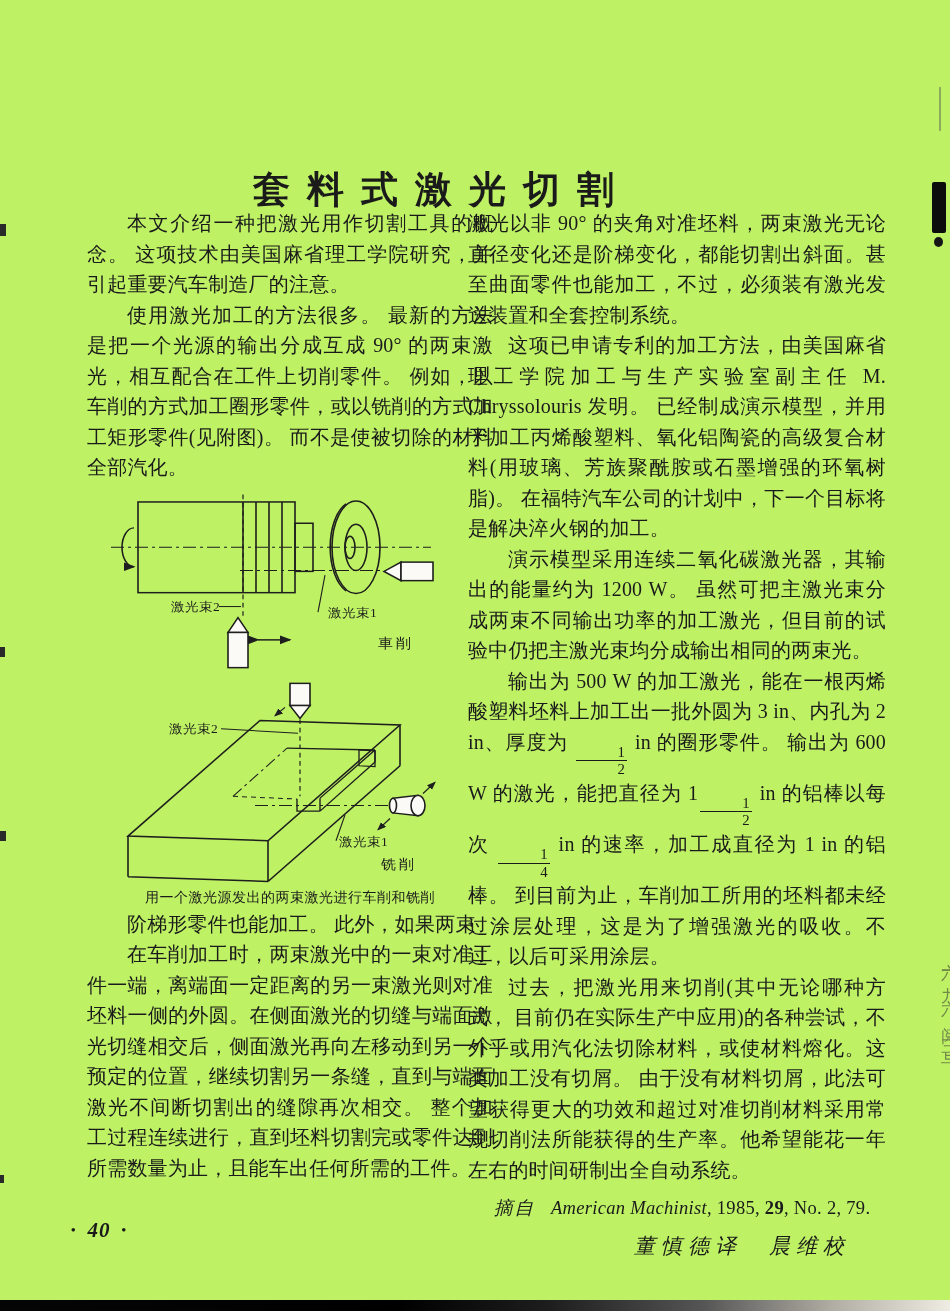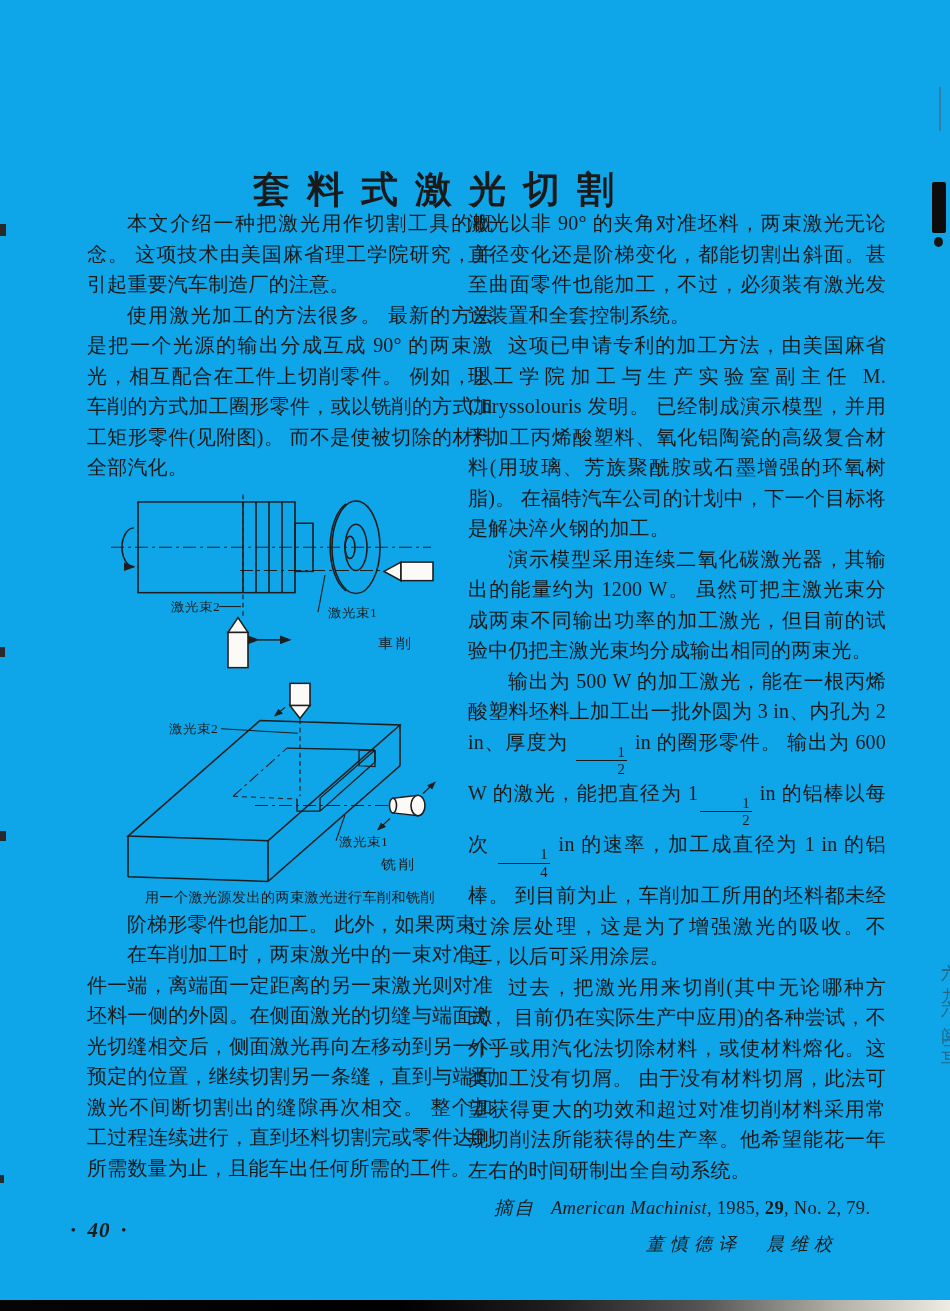--- a/index.html
+++ b/index.html
@@ -1,18 +1,18 @@
 <!DOCTYPE html>
 <html><head>
 <meta charset="utf-8">
 <style>
   html,body{margin:0;padding:0;background:#d9d7d2;}
   .page{
     position:relative;width:950px;height:1311px;margin:0 auto;
-    background:#0ea5e9;overflow:hidden;
+    background:#bef264;overflow:hidden;
     font-family:"Liberation Serif","DejaVu Serif",serif;
     color:#1a1a1a;
   }
   .doc-title{
     position:absolute;left:62px;top:140px;width:816px;
     text-align:center;font-size:37px;font-weight:700;
     letter-spacing:17px;transform:translateX(-28px);
     white-space:nowrap;
   }
   .col{position:absolute;top:208px;}
@@ -26,21 +26,21 @@
   .frac .den{padding:0 2px;}
   .figure{margin:6px 0 2px 0;}
   .figure svg{display:block;}
   .figure-caption{font-size:14px;text-align:center;margin-top:2px;letter-spacing:0.5px;}
   .fig-label{font-size:13.5px;fill:#1c1c1c;letter-spacing:0.5px;}
   .fig-label-big{font-size:15px;fill:#1c1c1c;letter-spacing:3px;}
   .citation{margin-top:10px;font-size:18.5px;text-indent:26px;letter-spacing:0.3px;}
   .cite-prefix{font-style:italic;letter-spacing:2px;margin-right:16px;}
   .cite-journal{font-style:italic;}
   .cite-vol{font-weight:bold;text-align:center;}
-  .translators{margin-top:12px;font-size:18px;font-style:italic;
+  .translators{margin-top:12px;font-size:21px;font-style:italic;
     letter-spacing:6px;text-align:center;padding-left:130px;}
   .page-num{position:absolute;left:60px;top:1218px;font-size:21px;
     font-weight:bold;font-style:italic;letter-spacing:1px;}
   .pn-dot{font-size:13px;vertical-align:3px;margin:0 11px;font-style:normal;}
   
   .blob{position:absolute;right:4px;top:182px;width:14px;height:51px;background:#0c0c0c;border-radius:2px;}
   .blob-dot{position:absolute;right:7px;top:237px;width:9px;height:10px;background:#161616;border-radius:50%;}
   .edge-line{position:absolute;right:9px;top:87px;width:2px;height:44px;background:#555;opacity:.45;}
   .tick{position:absolute;left:0;background:#2a2a2a;}
   .tick-1{top:224px;width:6px;height:12px;}

